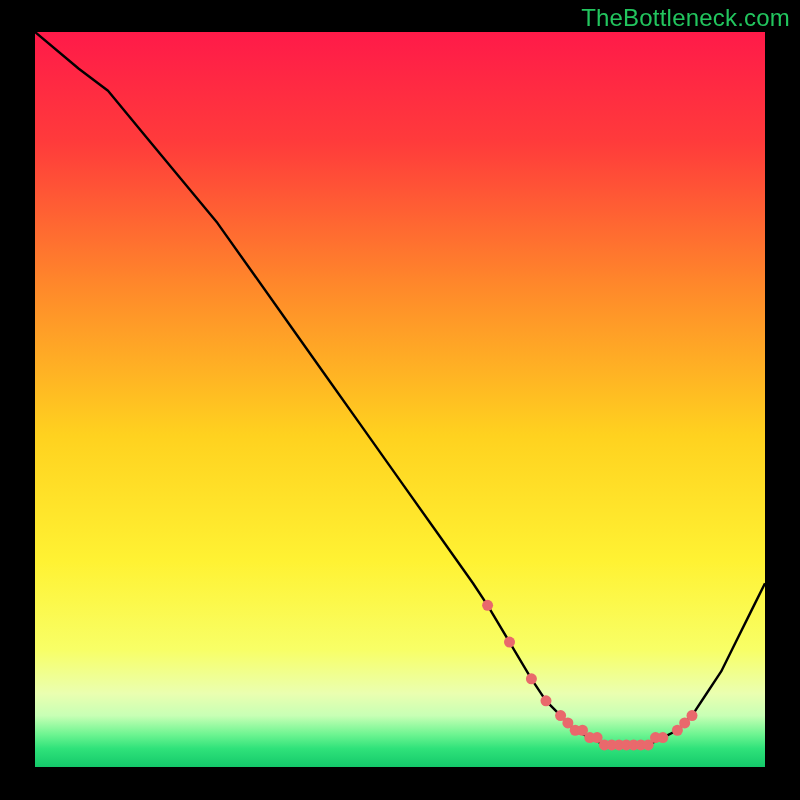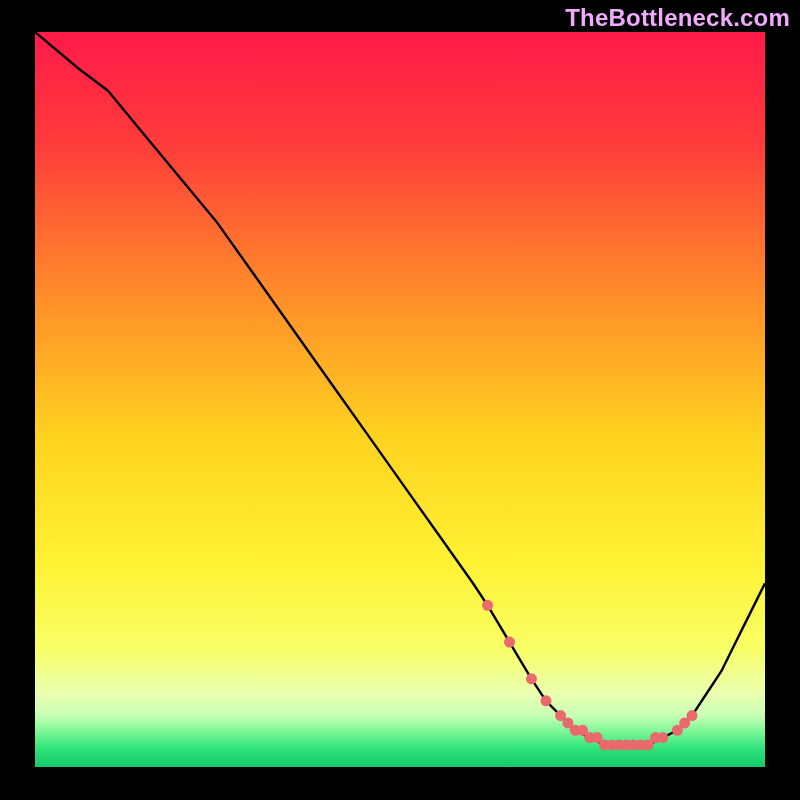--- a/index.html
+++ b/index.html
@@ -14,23 +14,23 @@
   .frame {
     position: relative;
     width: 800px;
     height: 800px;
     background: #000;
   }
   .watermark {
     position: absolute;
     top: 4px;
     right: 10px;
-    color: #f0abfc;
+    color: #22c55e;
     font-size: 24px;
-    font-weight: 700;
+    font-weight: 400;
     letter-spacing: 0.2px;
     z-index: 20;
     user-select: none;
   }
   .plot-area {
     position: absolute;
     background: #fff;
     z-index: 1;
   }
   .gradient {

